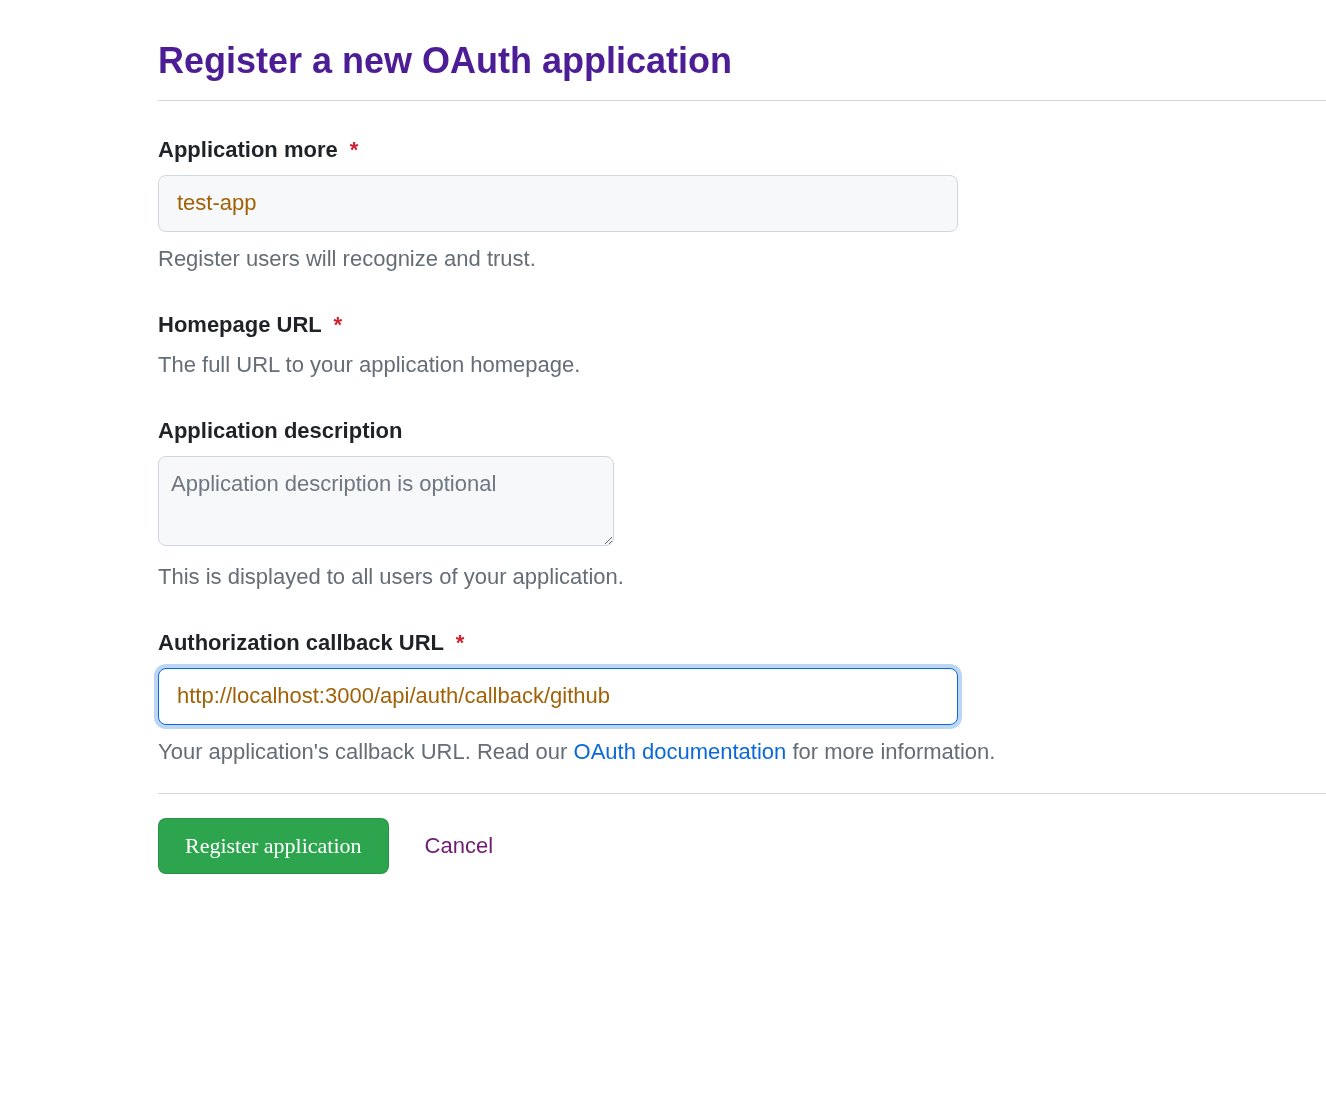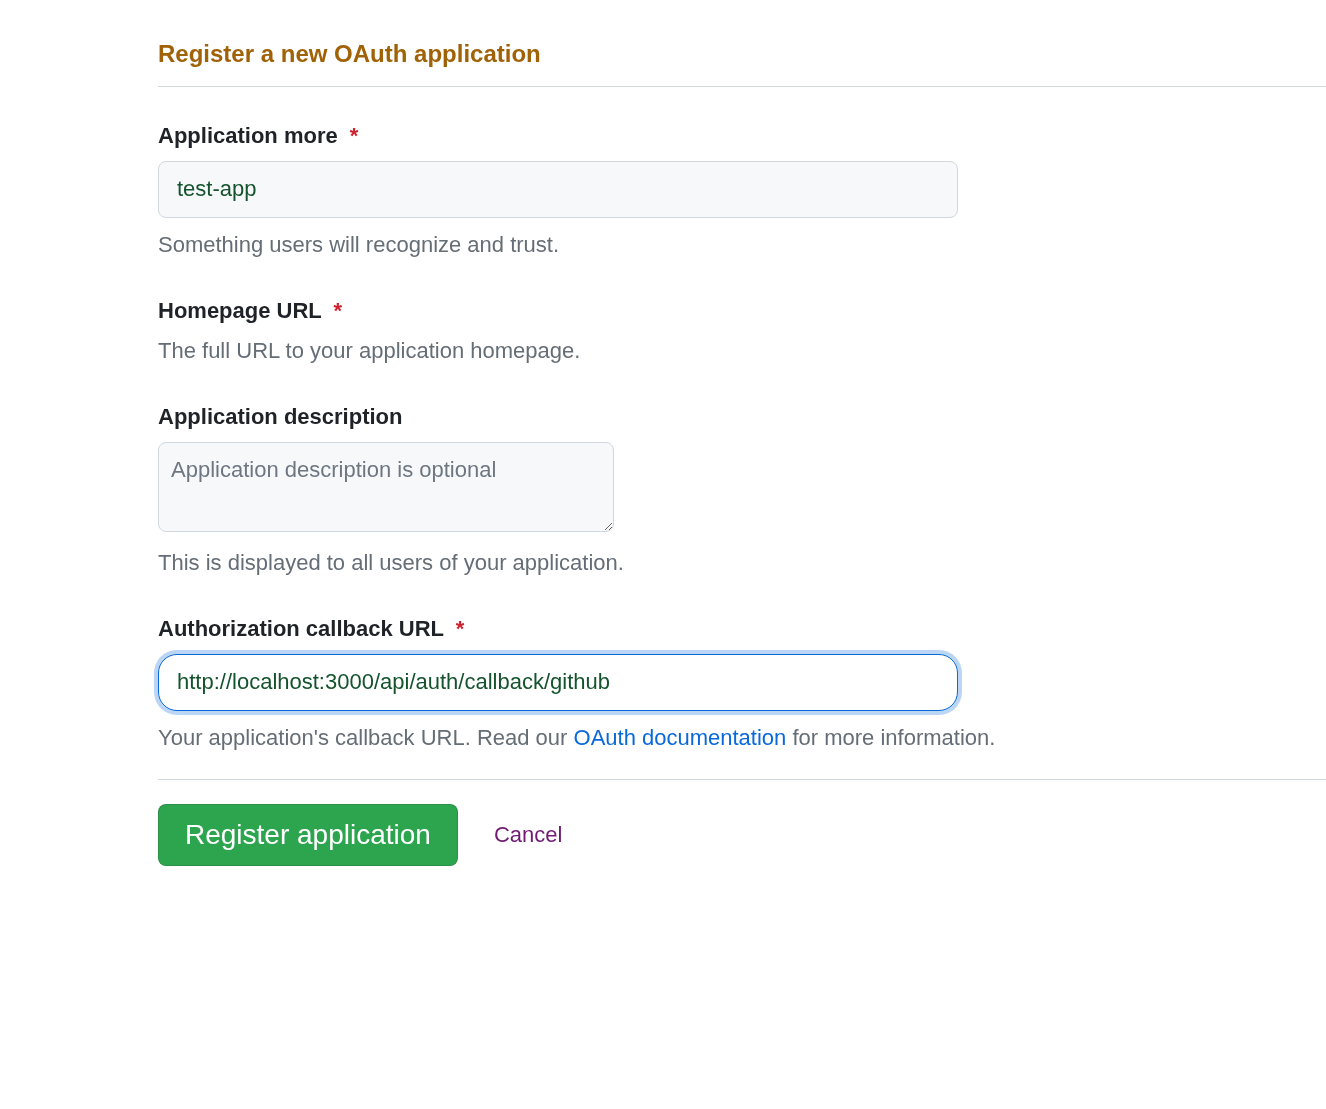--- a/index.html
+++ b/index.html
@@ -8,23 +8,23 @@
       padding: 0;
     }
     body {
       font-family: -apple-system, BlinkMacSystemFont, "Segoe UI", Helvetica, Arial, sans-serif;
       background: #ffffff;
       color: #24292f;
       padding: 40px 0 40px 158px;
       font-size: 16px;
     }
     .page-title {
-      font-size: 24px;
+      font-size: 36px;
       font-weight: 600;
-      color: #a16207;
+      color: #4c1d95;
       margin-bottom: 18px;
     }
     .divider {
       border: none;
       border-top: 1px solid #d0d7de;
       margin-bottom: 36px;
     }
     .form-group {
       margin-bottom: 40px;
     }
@@ -41,34 +41,33 @@
     .required-asterisk {
       color: #cf222e;
       margin-left: 6px;
       font-weight: 600;
     }
     .text-input {
       width: 800px;
       padding: 12px 18px;
       font-size: 22px;
       line-height: 1.4;
-      color: #14532d;
+      color: #a16207;
       background-color: #ffffff;
       border: 1px solid #d0d7de;
       border-radius: 8px;
       outline: none;
       font-family: inherit;
     }
     .text-input.subtle-bg {
       background-color: #f6f8fa;
     }
     .text-input.focused {
       border-color: #0969da;
       box-shadow: 0 0 0 4px rgba(9,105,218,0.28);
-      border-radius: 19px;
     }
     .textarea-input {
       width: 456px;
       height: 90px;
       padding: 12px 12px;
       font-size: 22px;
       line-height: 1.4;
       color: #1f2328;
       background-color: #f6f8fa;
       border: 1px solid #d0d7de;
@@ -100,24 +99,24 @@
       border: none;
       border-top: 1px solid #d0d7de;
       margin-top: 12px;
     }
     .btn-primary {
       background-color: #2da44e;
       color: #ffffff;
       border: 1px solid rgba(27,31,36,0.15);
       border-radius: 8px;
       padding: 14px 26px;
-      font-size: 28px;
+      font-size: 22px;
       font-weight: 500;
       cursor: pointer;
-      font-family: Liberation Sans, sans-serif;
+      font-family: Liberation Serif, serif;
     }
     .btn-cancel {
       background: none;
       border: none;
       color: #701a75;
       font-size: 22px;
       font-weight: 500;
       cursor: pointer;
       font-family: inherit;
     }
@@ -127,21 +126,21 @@
 
 <h1 class="page-title">Register a new OAuth application</h1>
 <hr class="divider">
 
 <div class="form-group">
   <label class="form-label">
     <span>Application more</span>
     <span class="required-asterisk">*</span>
   </label>
   <input type="text" class="text-input subtle-bg" value="test-app" style="">
-  <p class="help-text">Something users will recognize and trust.</p>
+  <p class="help-text">Register users will recognize and trust.</p>
 </div>
 
 <div class="form-group">
   <label class="form-label">
     <span>Homepage URL</span>
     <span class="required-asterisk">*</span>
   </label>
   <p class="help-text">The full URL to your application homepage.</p>
 </div>
 

